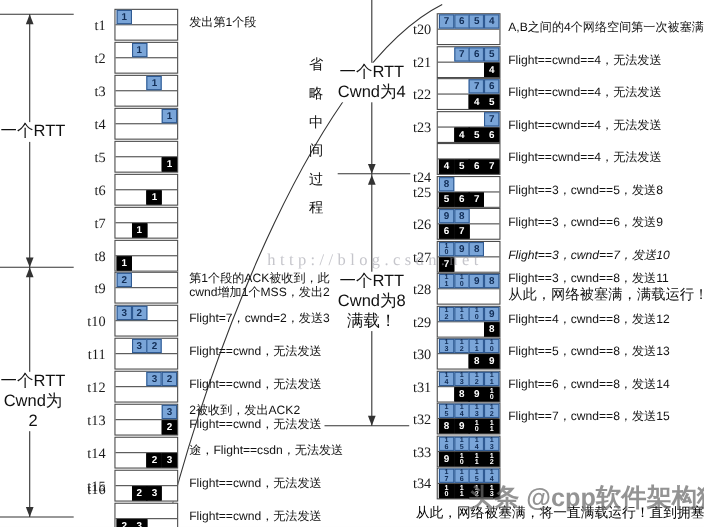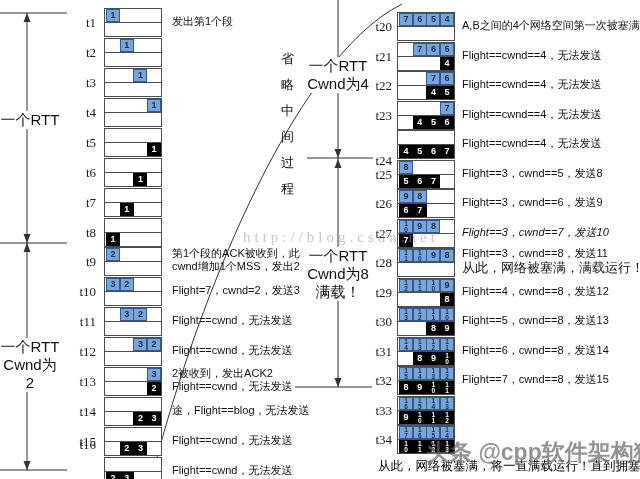--- a/index.html
+++ b/index.html
@@ -178,21 +178,21 @@
         <div>2被收到，发出ACK2</div>
         <div>Flight==cwnd，无法发送</div>
       </div>
       <div class="row-label" style="left: 66px; top: 404px;">t14</div>
       <div class="tbox" style="left: 104px; top: 397px;">
         <div class="sep"></div>
         <div class="pkt a" style="left: 28.4px; top: 14px;">2</div>
         <div class="pkt a" style="left: 42.1px; top: 14px;">3</div>
       </div>
       <div class="note" style="left: 172px; top: 395px;">
-        <div>途，Flight==blog，无法发送</div>
+        <div>途，Flight==csdn，无法发送</div>
       </div>
       <div class="row-label" style="left: 66px; top: 434px;">t15</div>
       <div class="tbox" style="left: 104px; top: 427px;">
         <div class="sep"></div>
         <div class="pkt a" style="left: 14.7px; top: 14px;">2</div>
         <div class="pkt a" style="left: 28.4px; top: 14px;">3</div>
       </div>
       <div class="note" style="left: 172px; top: 425px;">
         <div>Flight==cwnd，无法发送</div>
       </div>

